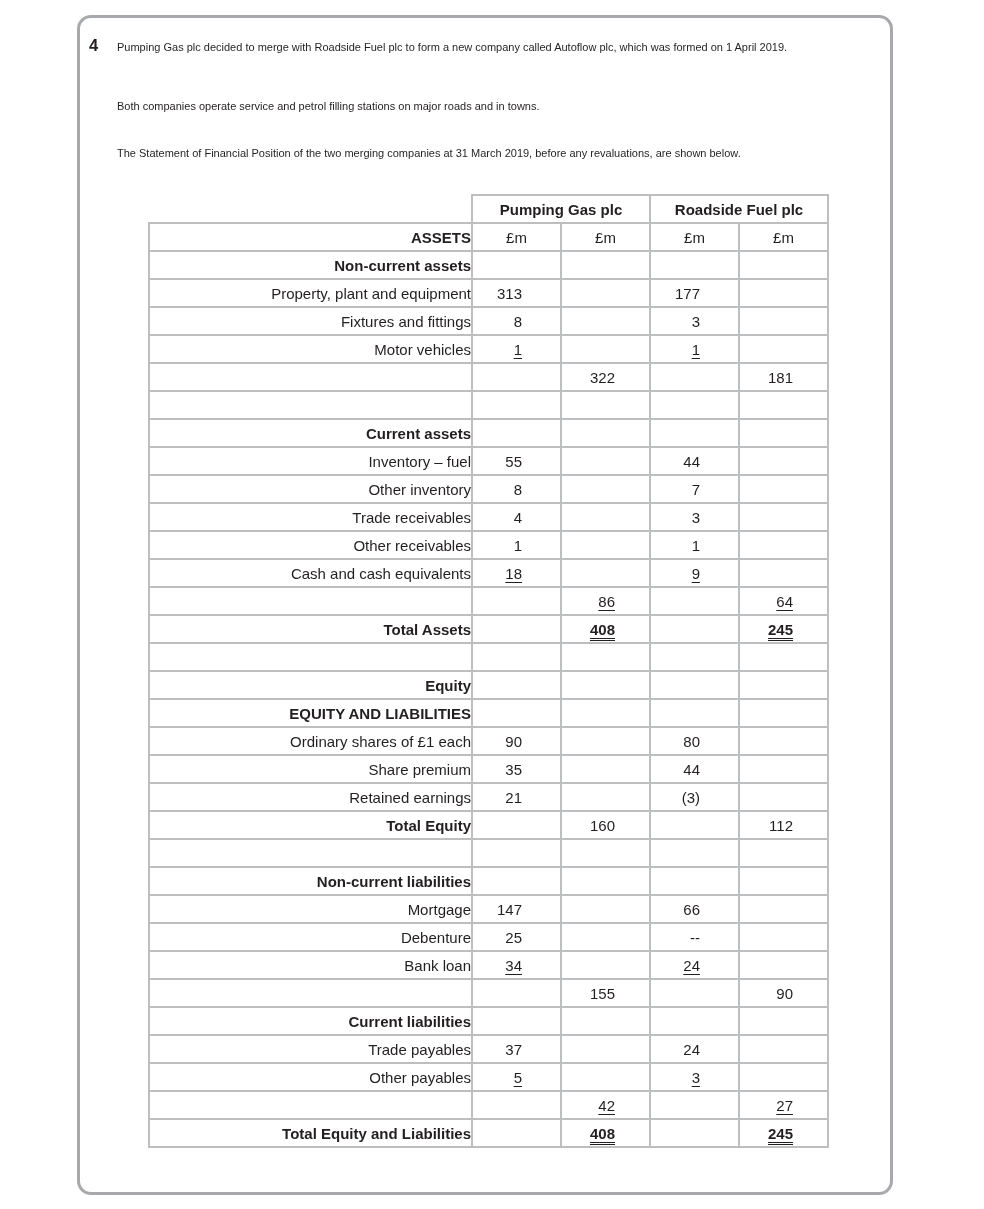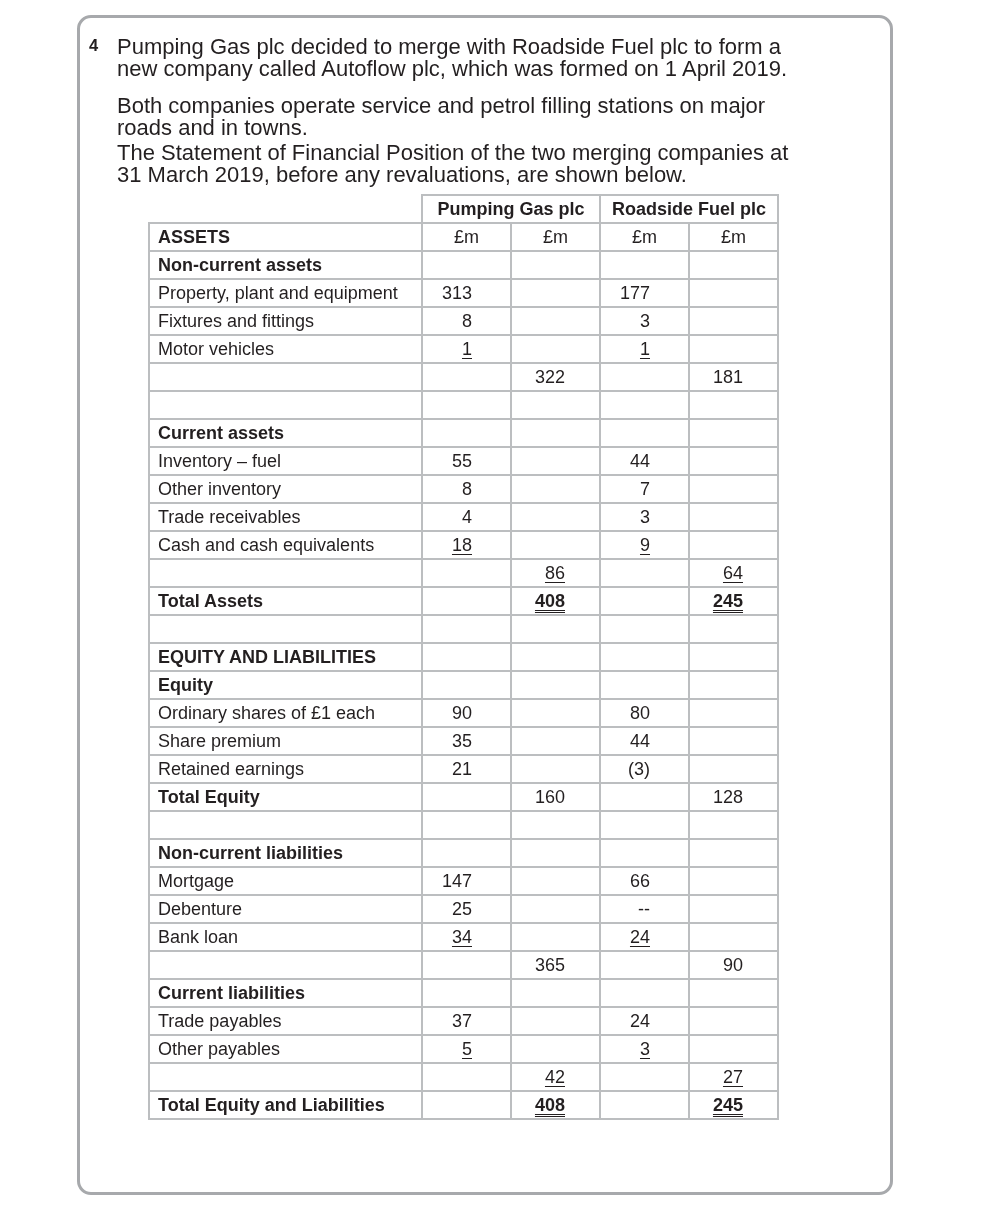--- a/index.html
+++ b/index.html
@@ -1,28 +1,28 @@
 <!DOCTYPE html>
 <html><head>
 <meta charset="utf-8">
 <style>
   html, body { margin: 0; padding: 0; background: #ffffff; }
   body { width: 984px; height: 1209px; position: relative; overflow: hidden;
          font-family: "Liberation Sans", sans-serif; color: #231f20; }
   .card { position: absolute; left: 77px; top: 15px; width: 816px; height: 1180px;
           border: 3px solid #a7a9ac; border-radius: 14px; box-sizing: border-box; }
   .qnum { position: absolute; left: 89px; top: 36px; font-weight: bold; font-size: 16.5px; }
-  .para { position: absolute; left: 117px; width: 700px; font-size: 22px; line-height: 22px; margin: 0; }
+  .para { position: absolute; left: 117px; width: 700px; font-size: 11px; line-height: 22px; margin: 0; }
   .p1 { top: 36px; }
   .p2 { top: 95px; }
   .p3 { top: 132px; margin-top: 10px; }
   table.sofp { position: absolute; left: 148px; top: 194px; border-collapse: collapse;
-               font-size: 18px; }
+               font-size: 15px; }
   table.sofp td { border: 2px solid #bcbec0; height: 24px; padding: 0; box-sizing: border-box; }
-  td.lbl { width: 273px; padding-left: 8px !important; text-align: left; margin-top: 20px; }
+  td.lbl { width: 323px; padding-left: 8px !important; text-align: right; margin-top: 20px; }
   td.num { width: 89px; text-align: right; padding-right: 38px !important; }
   td.num.c2, td.num.c4 { padding-right: 34px !important; }
   td.hdr { text-align: center; font-weight: bold; }
   td.unit { text-align: center; padding-right: 0 !important; }
   td.blank-top { border-top: none !important; border-left: none !important; }
   tr.bold td.lbl { font-weight: bold; }
   .u1 { text-decoration: underline; text-underline-offset: 3px; }
   .u2 { text-decoration: underline double; text-underline-offset: 3px; font-weight: bold; }
   tr { height: 28px; }
 </style>
@@ -113,20 +113,27 @@
         <td class="num c4"><span></span></td>
       </tr>
       <tr>
         <td class="lbl">Trade receivables</td>
         <td class="num c1"><span>4</span></td>
         <td class="num c2"><span></span></td>
         <td class="num c3"><span>3</span></td>
         <td class="num c4"><span></span></td>
       </tr>
       <tr>
+        <td class="lbl">Other receivables</td>
+        <td class="num c1"><span>1</span></td>
+        <td class="num c2"><span></span></td>
+        <td class="num c3"><span>1</span></td>
+        <td class="num c4"><span></span></td>
+      </tr>
+      <tr>
         <td class="lbl">Cash and cash equivalents</td>
         <td class="num c1"><span class="u1">18</span></td>
         <td class="num c2"><span></span></td>
         <td class="num c3"><span class="u1">9</span></td>
         <td class="num c4"><span></span></td>
       </tr>
       <tr>
         <td class="lbl"></td>
         <td class="num c1"><span></span></td>
         <td class="num c2"><span class="u1">86</span></td>
@@ -141,28 +148,28 @@
         <td class="num c4"><span class="u2">245</span></td>
       </tr>
       <tr>
         <td class="lbl"></td>
         <td class="num c1"><span></span></td>
         <td class="num c2"><span></span></td>
         <td class="num c3"><span></span></td>
         <td class="num c4"><span></span></td>
       </tr>
       <tr class="bold">
+        <td class="lbl">Equity</td>
+        <td class="num c1"><span></span></td>
+        <td class="num c2"><span></span></td>
+        <td class="num c3"><span></span></td>
+        <td class="num c4"><span></span></td>
+      </tr>
+      <tr class="bold">
         <td class="lbl">EQUITY AND LIABILITIES</td>
-        <td class="num c1"><span></span></td>
-        <td class="num c2"><span></span></td>
-        <td class="num c3"><span></span></td>
-        <td class="num c4"><span></span></td>
-      </tr>
-      <tr class="bold">
-        <td class="lbl">Equity</td>
         <td class="num c1"><span></span></td>
         <td class="num c2"><span></span></td>
         <td class="num c3"><span></span></td>
         <td class="num c4"><span></span></td>
       </tr>
       <tr>
         <td class="lbl">Ordinary shares of £1 each</td>
         <td class="num c1"><span>90</span></td>
         <td class="num c2"><span></span></td>
         <td class="num c3"><span>80</span></td>
@@ -180,21 +187,21 @@
         <td class="num c1"><span>21</span></td>
         <td class="num c2"><span></span></td>
         <td class="num c3"><span>(3)</span></td>
         <td class="num c4"><span></span></td>
       </tr>
       <tr class="bold">
         <td class="lbl">Total Equity</td>
         <td class="num c1"><span></span></td>
         <td class="num c2"><span>160</span></td>
         <td class="num c3"><span></span></td>
-        <td class="num c4"><span>128</span></td>
+        <td class="num c4"><span>112</span></td>
       </tr>
       <tr>
         <td class="lbl"></td>
         <td class="num c1"><span></span></td>
         <td class="num c2"><span></span></td>
         <td class="num c3"><span></span></td>
         <td class="num c4"><span></span></td>
       </tr>
       <tr class="bold">
         <td class="lbl">Non-current liabilities</td>
@@ -220,21 +227,21 @@
       <tr>
         <td class="lbl">Bank loan</td>
         <td class="num c1"><span class="u1">34</span></td>
         <td class="num c2"><span></span></td>
         <td class="num c3"><span class="u1">24</span></td>
         <td class="num c4"><span></span></td>
       </tr>
       <tr>
         <td class="lbl"></td>
         <td class="num c1"><span></span></td>
-        <td class="num c2"><span>365</span></td>
+        <td class="num c2"><span>155</span></td>
         <td class="num c3"><span></span></td>
         <td class="num c4"><span>90</span></td>
       </tr>
       <tr class="bold">
         <td class="lbl">Current liabilities</td>
         <td class="num c1"><span></span></td>
         <td class="num c2"><span></span></td>
         <td class="num c3"><span></span></td>
         <td class="num c4"><span></span></td>
       </tr>

